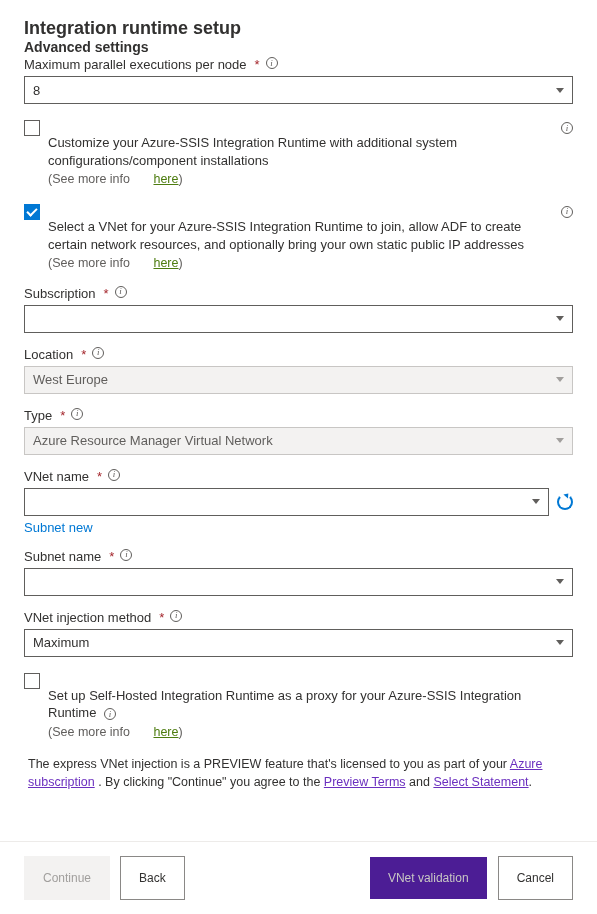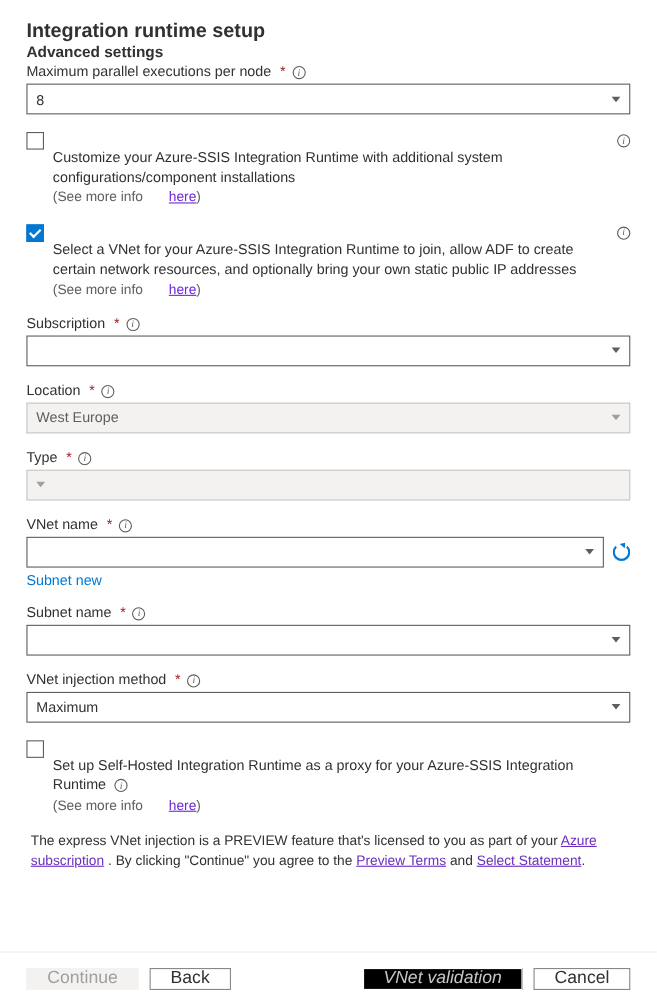--- a/index.html
+++ b/index.html
@@ -9,21 +9,21 @@
     color: #323130;
     background: #fff;
     width: 597px;
     height: 914px;
     position: relative;
   }
   .container { padding: 18px 24px 0 24px; }
   h1 { font-size: 18px; font-weight: 600; margin-bottom: 0; }
   h2 { font-size: 14px; font-weight: 700; margin-bottom: 2px; }
   .field-row { margin-bottom: 14px; }
-  .label-row { display: flex; align-items: flex-end; gap: 6px; margin-bottom: 4px; }
+  .label-row { display: flex; align-items: flex-start; gap: 6px; margin-bottom: 4px; }
   .label-text { font-size: 13px; }
   .req { color: #a4262c; margin-left: 2px; }
   .info-icon {
     width: 12px; height: 12px; border: 1px solid #605e5c; border-radius: 50%;
     display: inline-flex; align-items: center; justify-content: center;
     font-size: 9px; color: #605e5c; font-style: italic; font-family: serif;
     line-height: 1;
   }
   .select {
     width: 100%; height: 28px; border: 1px solid #605e5c; background: #fff;
@@ -43,21 +43,21 @@
     width: 16px; height: 16px; border: 1px solid #605e5c; flex-shrink: 0; margin-top: 2px;
     display: flex; align-items: center; justify-content: center; cursor: pointer;
   }
   .checkbox.checked { background: #0078d4; border-color: #0078d4; }
   .checkbox.checked::after {
     content: ""; width: 4px; height: 8px; border: solid #fff; border-width: 0 2px 2px 0;
     transform: rotate(45deg); margin-top: -2px;
   }
   .checkbox-text { flex: 1; line-height: 1.35; padding-right: 24px; margin-top: 16px;}
   .see-more { color: #605e5c; font-size: 12.5px; margin-top: 2px;}
-  a.link { color: #6d28d9; text-decoration: underline; cursor: pointer; padding-left: 20px;}
+  a.link { color: #4d7c0f; text-decoration: underline; cursor: pointer; padding-left: 20px;}
   a.vlink { color: #6b2fbf; text-decoration: underline; cursor: pointer;}
   .checkbox-info { position: absolute; right: 0; top: 4px; }
   .vnet-row { display: flex; align-items: center; gap: 8px;}
   .vnet-row .select { flex: 1; }
   .refresh-icon {
     width: 16px; height: 16px; border: 2px solid #0078d4; border-radius: 50%;
     border-top-color: transparent; cursor: pointer; position: relative; flex-shrink:0;
   }
   .refresh-icon::after{
     content:""; position:absolute; top:-3px; right:1px; width:0;height:0;
@@ -65,28 +65,28 @@
     transform:rotate(40deg);
   }
   .create-new { color: #0078d4; font-size: 13px; margin-top: 4px; cursor: pointer; display:inline-block;}
   .inline-info { display:inline-flex; vertical-align:middle; margin-left:4px;}
   .preview-note { font-size: 12.5px; line-height: 1.45; color: #323130; margin-top:4px; padding: 0 4px;}
   .footer {
     position: absolute; bottom: 0; left:0; right:0; border-top: 1px solid #edebe9;
     padding: 14px 24px; display: flex; align-items: center; gap: 10px;
   }
   .btn {
-    height: 20px; padding: 0 18px; border: 1px solid #8a8886; background: #fff;
-    font-size: 16px; cursor: pointer; display:flex; align-items:center;
+    height: 44px; padding: 0 18px; border: 1px solid #8a8886; background: #fff;
+    font-size: 12px; cursor: pointer; display:flex; align-items:center;
   }
   .btn.disabled {
     background: #f3f2f1; border-color: #f3f2f1; color: #a19f9d; cursor: default;
   }
   .btn.ghost-disabled {
-    background:#000000; border-color:#fff; color:#c8c6c4; cursor:default;font-style:italic;
+    background:#4c1d95; border-color:#fff; color:#c8c6c4; cursor:default;
   }
   .spacer { flex: 1; }
 </style>
 </head>
 <body>
 
 <div class="container">
   <h1>Integration runtime setup</h1>
   <h2>Advanced settings</h2>
 
@@ -148,20 +148,21 @@
     </div>
   </div>
 
   <div class="field-row">
     <div class="label-row">
       <span class="label-text">Type</span>
       <span class="req">*</span>
       <span class="info-icon">i</span>
     </div>
     <div class="select disabled">
+      <span>Azure Resource Manager Virtual Network</span>
       <span class="chevron disabled"></span>
     </div>
   </div>
 
   <div class="field-row">
     <div class="label-row">
       <span class="label-text">VNet name</span>
       <span class="req">*</span>
       <span class="info-icon">i</span>
     </div>

